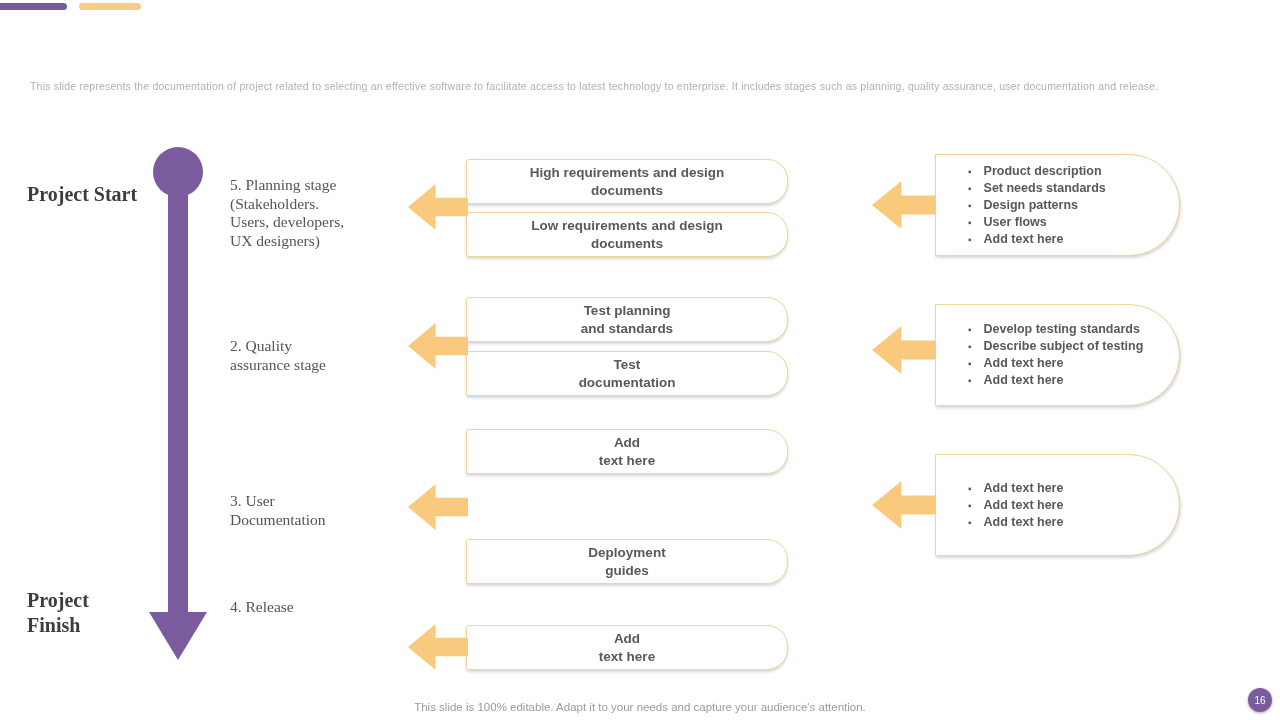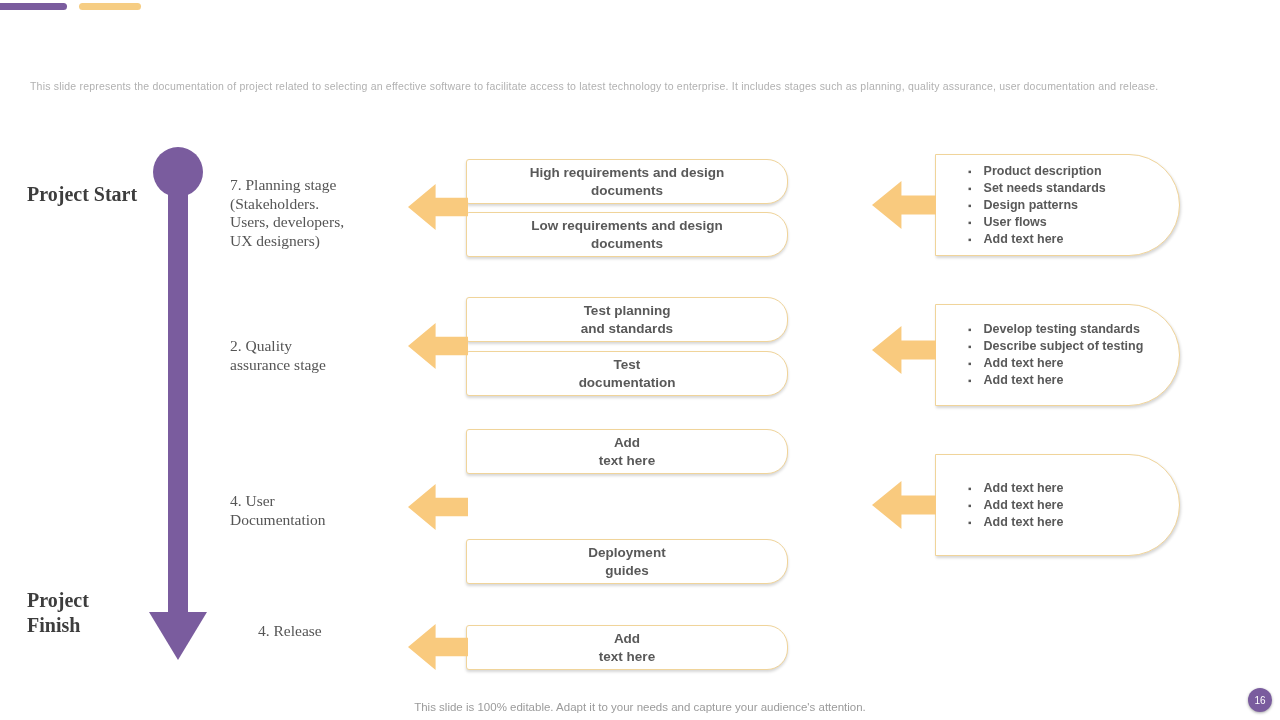--- a/index.html
+++ b/index.html
@@ -38,21 +38,21 @@
   }
   
   .stage{
     position:absolute;left:230px;width:150px;
     font-family:"Liberation Serif",serif;font-size:15.5px;color:#555555;
     line-height:1.2;white-space:pre-line;
   }
   .stage-1{top:176px;}
   .stage-2{top:337px;}
   .stage-3{top:492px;}
-  .stage-4{top:622px;margin-left:28px;}
+  .stage-4{top:598px;}
   
   .yarrow{
     position:absolute;background:#f9ca7e;z-index:3;
     clip-path:polygon(0 50%,46% 0,46% 30%,100% 30%,100% 70%,46% 70%,46% 100%);
   }
   .yarrow.mid{width:60px;height:46px;left:408px;}
   .yarrow.rgt{width:64px;height:48px;left:872px;}
   
   .mbox{
     position:absolute;left:466px;width:320px;height:43px;z-index:2;
@@ -95,27 +95,27 @@
 
   <p class="subtitle">This slide represents the documentation of project related to selecting an effective software to facilitate access to latest technology to enterprise. It includes stages such as planning, quality assurance, user documentation and release.</p>
 
   <div class="start-label">Project Start</div>
   <div class="finish-label">Project
 Finish</div>
   <div class="tl-circle"></div>
   <div class="tl-line"></div>
   <div class="tl-head"></div>
 
-  <div class="stage stage-1">7. Planning stage
+  <div class="stage stage-1">5. Planning stage
 (Stakeholders.
 Users, developers,
 UX designers)</div>
   <div class="stage stage-2">2. Quality
 assurance stage</div>
-  <div class="stage stage-3">4. User
+  <div class="stage stage-3">3. User
 Documentation</div>
   <div class="stage stage-4">4. Release</div>
 
   <div class="yarrow mid" style="top:184px"></div>
   <div class="yarrow mid" style="top:323px"></div>
   <div class="yarrow mid" style="top:484px"></div>
   <div class="yarrow mid" style="top:624px"></div>
 
   <div class="mbox" style="top:159px">High requirements and design
 documents</div>

